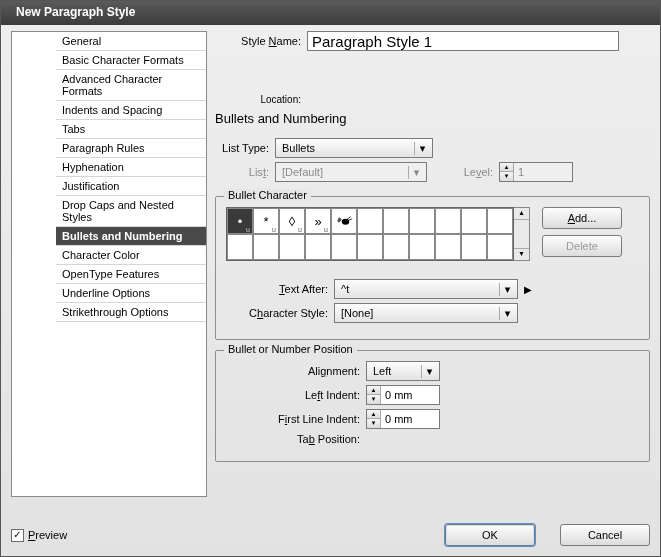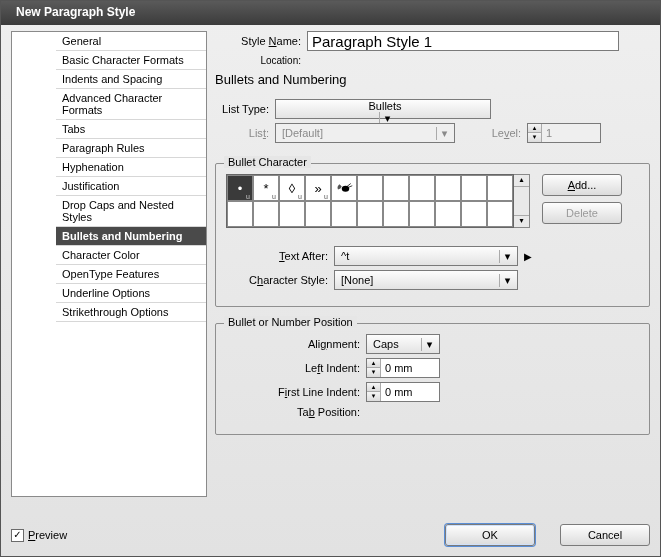--- a/index.html
+++ b/index.html
@@ -97,21 +97,21 @@
   .combo .arrow {
     width: 16px;
     text-align: center;
     border-left: 1px solid #aaa;
     margin-left: 4px;
   }
   .fieldset {
     border: 1px solid #8f8f8f;
     border-radius: 2px;
     padding: 10px 10px 12px 10px;
-    margin-top: 16px;
+    margin-top: 10px;
     position: relative;
   }
   .fieldset > .legend {
     position: absolute;
     top: -8px;
     left: 8px;
     background: #e6e6e6;
     padding: 0 4px;
     font-size: 11px;
   }
@@ -200,22 +200,22 @@
 <body>
 
 <div class="dialog">
   <div class="titlebar">New Paragraph Style</div>
 
   <div class="content">
 
     <div class="sidebar" id="sidebar">
         <div class="side-item">General</div>
         <div class="side-item">Basic Character Formats</div>
+        <div class="side-item">Advanced Character Formats</div>
         <div class="side-item">Indents and Spacing</div>
-        <div class="side-item">Advanced Character Formats</div>
         <div class="side-item">Tabs</div>
         <div class="side-item">Paragraph Rules</div>
         <div class="side-item">Hyphenation</div>
         <div class="side-item">Justification</div>
         <div class="side-item">Drop Caps and Nested Styles</div>
         <div class="side-item selected">Bullets and Numbering</div>
         <div class="side-item">Character Color</div>
         <div class="side-item">OpenType Features</div>
         <div class="side-item">Underline Options</div>
         <div class="side-item">Strikethrough Options</div>
@@ -224,38 +224,38 @@
     <div class="main">
 
       <div class="row">
         <div class="lbl" style="width:92px;">
           <span>Style </span><span class="underline-accel">N</span><span>ame:</span>
         </div>
         <input type="text" class="tfield" style="width: 312px;" value="Paragraph Style 1">
       </div>
 
       <div class="row">
-        <div class="lbl" style="width:92px; font-size:10px;">Location:</div>
+        <div class="lbl" style="width:92px; font-size:10px;margin-top:39px;">Location:</div>
       </div>
 
       <div class="section-title">Bullets and Numbering</div>
 
       <div class="row" style="margin-top:6px;">
         <div class="lbl" style="width:60px;">List Type:</div>
-        <div class="combo" style="width:216px;flex-direction:column;">
+        <div class="combo" style="width:158px;">
           <span style="flex:1;">Bullets</span>
           <span class="arrow">▾</span>
         </div>
       </div>
 
       <div class="row">
         <div class="lbl" style="width:60px; color:#8a8a8a;">
           <span>Lis</span><span class="underline-accel">t</span><span>:</span>
         </div>
-        <div class="combo disabled" style="width:180px;">
+        <div class="combo disabled" style="width:152px;">
           <span style="flex:1;">[Default]</span>
           <span class="arrow">▾</span>
         </div>
         <div class="lbl" style="width:72px; color:#8a8a8a;">
           <span>Le</span><span class="underline-accel">v</span><span>el:</span>
         </div>
         <div class="spin disabled">
           <div class="spinbtns">
             <div class="sb">▴</div>
             <div class="sb">▾</div>
@@ -339,21 +339,21 @@
       </div>
 
       <div class="fieldset">
         <div class="legend">Bullet or Number Position</div>
 
         <div class="row">
           <div class="lbl" style="width:140px;">
             <span>Ali</span><span class="underline-accel">g</span><span>nment:</span>
           </div>
           <div class="combo" style="width:74px;">
-            <span style="flex:1;">Caps</span>
+            <span style="flex:1;">Left</span>
             <span class="arrow">▾</span>
           </div>
         </div>
 
         <div class="row">
           <div class="lbl" style="width:140px;">
             <span>Le</span><span class="underline-accel">f</span><span>t Indent:</span>
           </div>
           <div class="spin">
             <div class="spinbtns">

